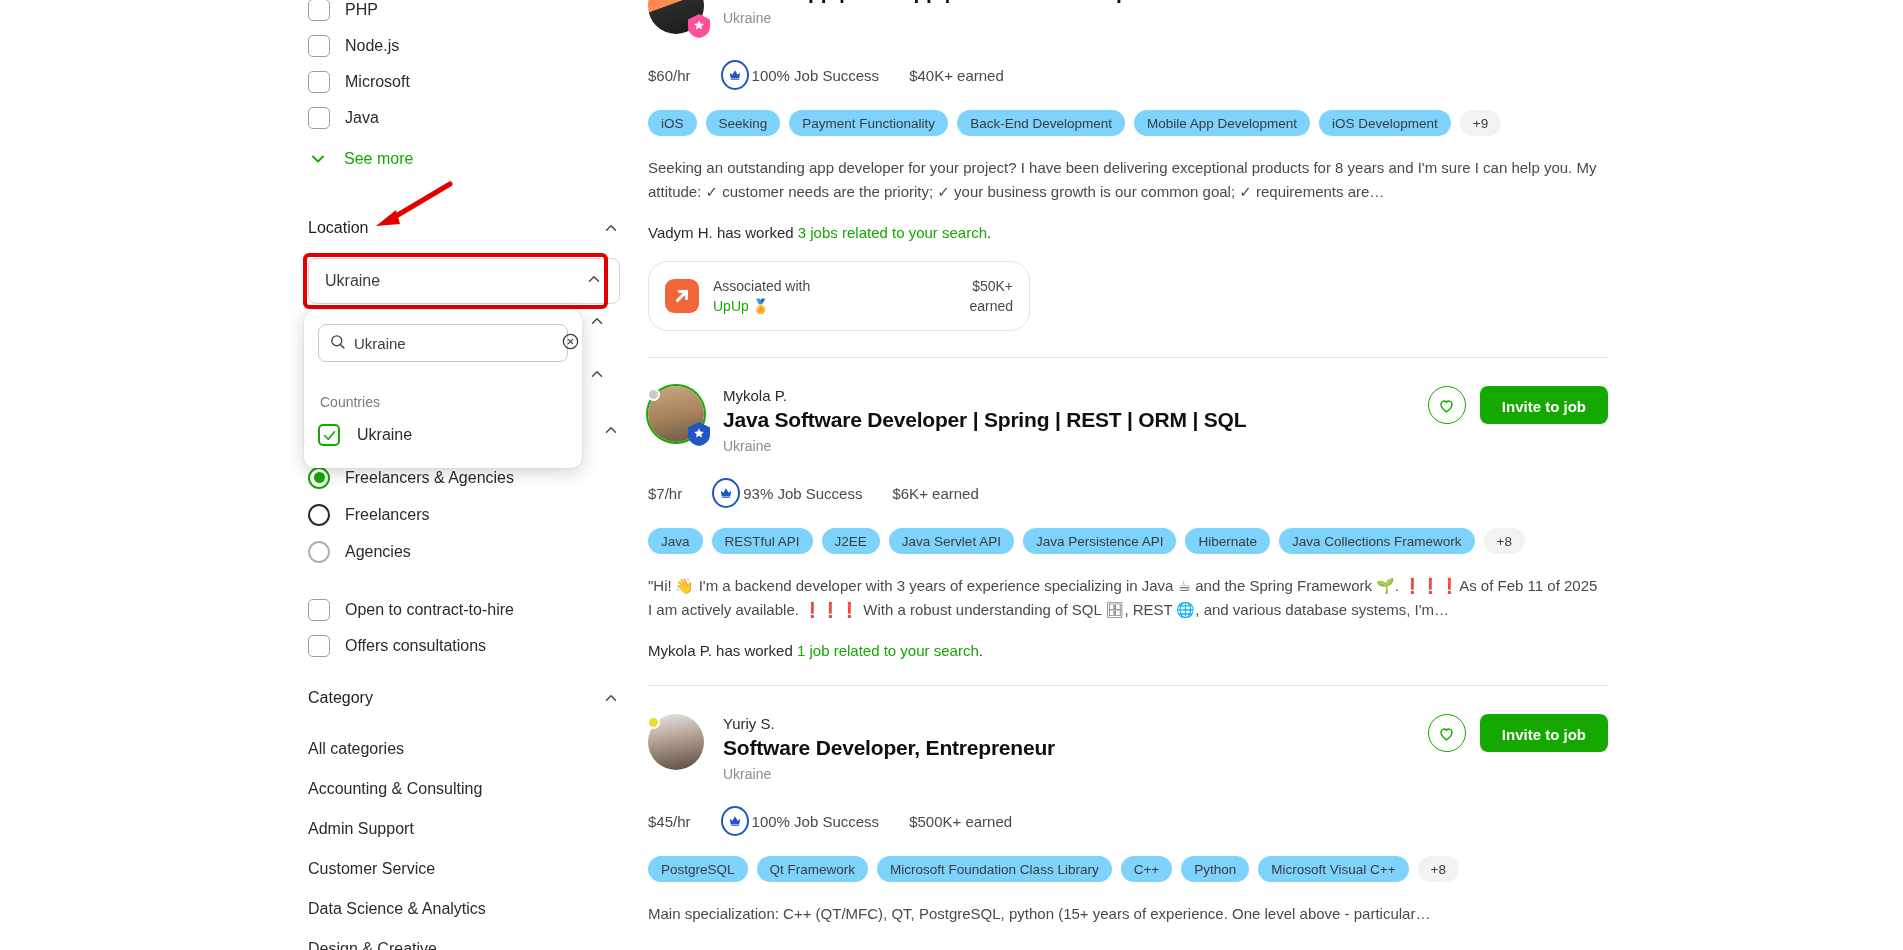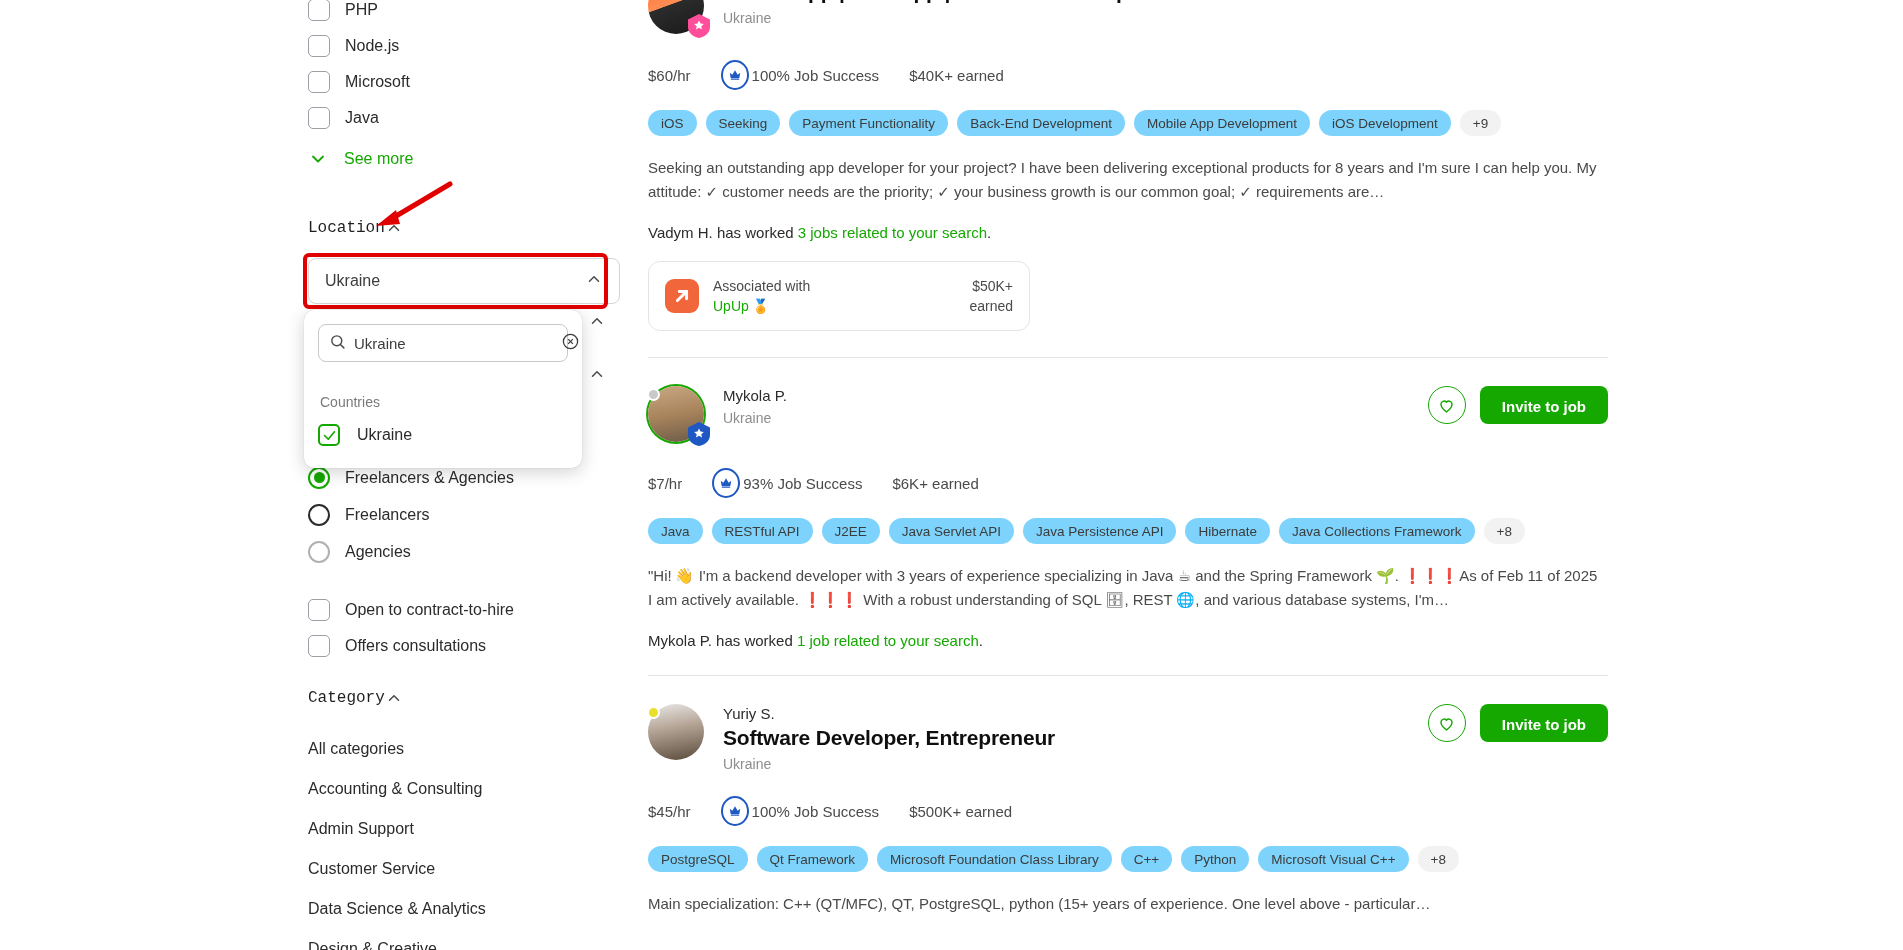--- a/index.html
+++ b/index.html
@@ -25,22 +25,22 @@
   }
   .chk-label { margin-left:15px; font-size:16px; color:#2b2b2b; }
 
   .see-more {
     display:flex; align-items:center; height:38px; margin-top:4px; cursor:pointer;
   }
   .see-more .chev { width:20px; height:20px; display:block; }
   .see-more-label { color:#14a800; font-size:16px; margin-left:16px; font-weight:400; }
 
   .sec-head {
-    display:flex; align-items:center; 
-    height:44px; margin-top:16px; cursor:pointer;font-family:Liberation Mono, monospace;
+    display:flex; align-items:center; justify-content:space-between;
+    height:44px; margin-top:16px; cursor:pointer;
   }
   .sec-title { font-size:16px; color:#1f1f1f; }
   .sec-chev { width:18px; height:18px; color:#5e6d55; }
 
   .loc-select {
     position:relative; height:46px; border:1px solid #d5d5d5; border-radius:8px;
     background:#fff; display:flex; align-items:center; justify-content:space-between;
     padding:0 16px; font-size:16px; color:#3c3c3c; cursor:pointer;
   }
   .redbox {
@@ -135,21 +135,21 @@
     background:#7dd3fc; color:#3c3c3c; border-radius:16px; height:26px;
     padding:0 13px; font-size:13.5px; display:flex; align-items:center; white-space:nowrap;
   }
   .tag.more { background:#f2f2f2; }
 
   .c-desc { margin-top:20px; font-size:15px; line-height:24px; color:#4a4a4a; max-width:955px; }
   .c-worked { margin-top:20px; font-size:15px; color:#2b2b2b; }
   .c-worked .grn { color:#14a800; }
 
   .assoc {
-    margin-top:20px; width:382px; border:1px solid #e4e4e4; border-radius:12px;
+    margin-top:20px; width:382px; border:1px solid #e4e4e4; border-radius:20px;
     padding:14px 16px; display:flex; align-items:center; justify-content:space-between;
   }
   .assoc-left { display:flex; align-items:center; }
   .assoc-logo {
     width:34px; height:34px; border-radius:9px; background:#f2663c;
     display:flex; align-items:center; justify-content:center; flex:0 0 auto;
   }
   .assoc-txt { margin-left:14px; font-size:14px; color:#4a4a4a; line-height:20px; }
   .assoc-name { color:#14a800; }
   .assoc-earn { font-size:14px; color:#4a4a4a; line-height:20px; text-align:right; }
@@ -412,20 +412,21 @@
           <div class="status-dot" style="background:#c9c9c9;"></div>
           <div class="badge-star">
             <svg viewBox="0 0 24 26" width="22" height="24">
                 <path d="M12 0 24 6v8c0 7-6 11-12 12C6 25 0 21 0 14V6z" fill="#1f57c3"></path>
                 <path d="M12 7l1.6 3.4 3.7.4-2.8 2.5.8 3.6L12 15l-3.3 1.9.8-3.6-2.8-2.5 3.7-.4z" fill="#fff"></path>
               </svg>
           </div>
         </div>
         <div class="c-info">
           <div class="c-name">Mykola P.</div>
+          <div class="c-title">Java Software Developer | Spring | REST | ORM | SQL</div>
           <div class="c-loc">Ukraine</div>
         </div>
       </div>
 
       <div class="c-stats">
         <span class="stat">$7/hr</span>
         <span class="jss">
           <span class="jss-badge">
             <svg viewBox="0 0 24 24" width="14" height="14" fill="#1f57c3">
                 <path d="M3 8l4.5 3.5L12 4l4.5 7.5L21 8l-1.6 9H4.6z"></path>

